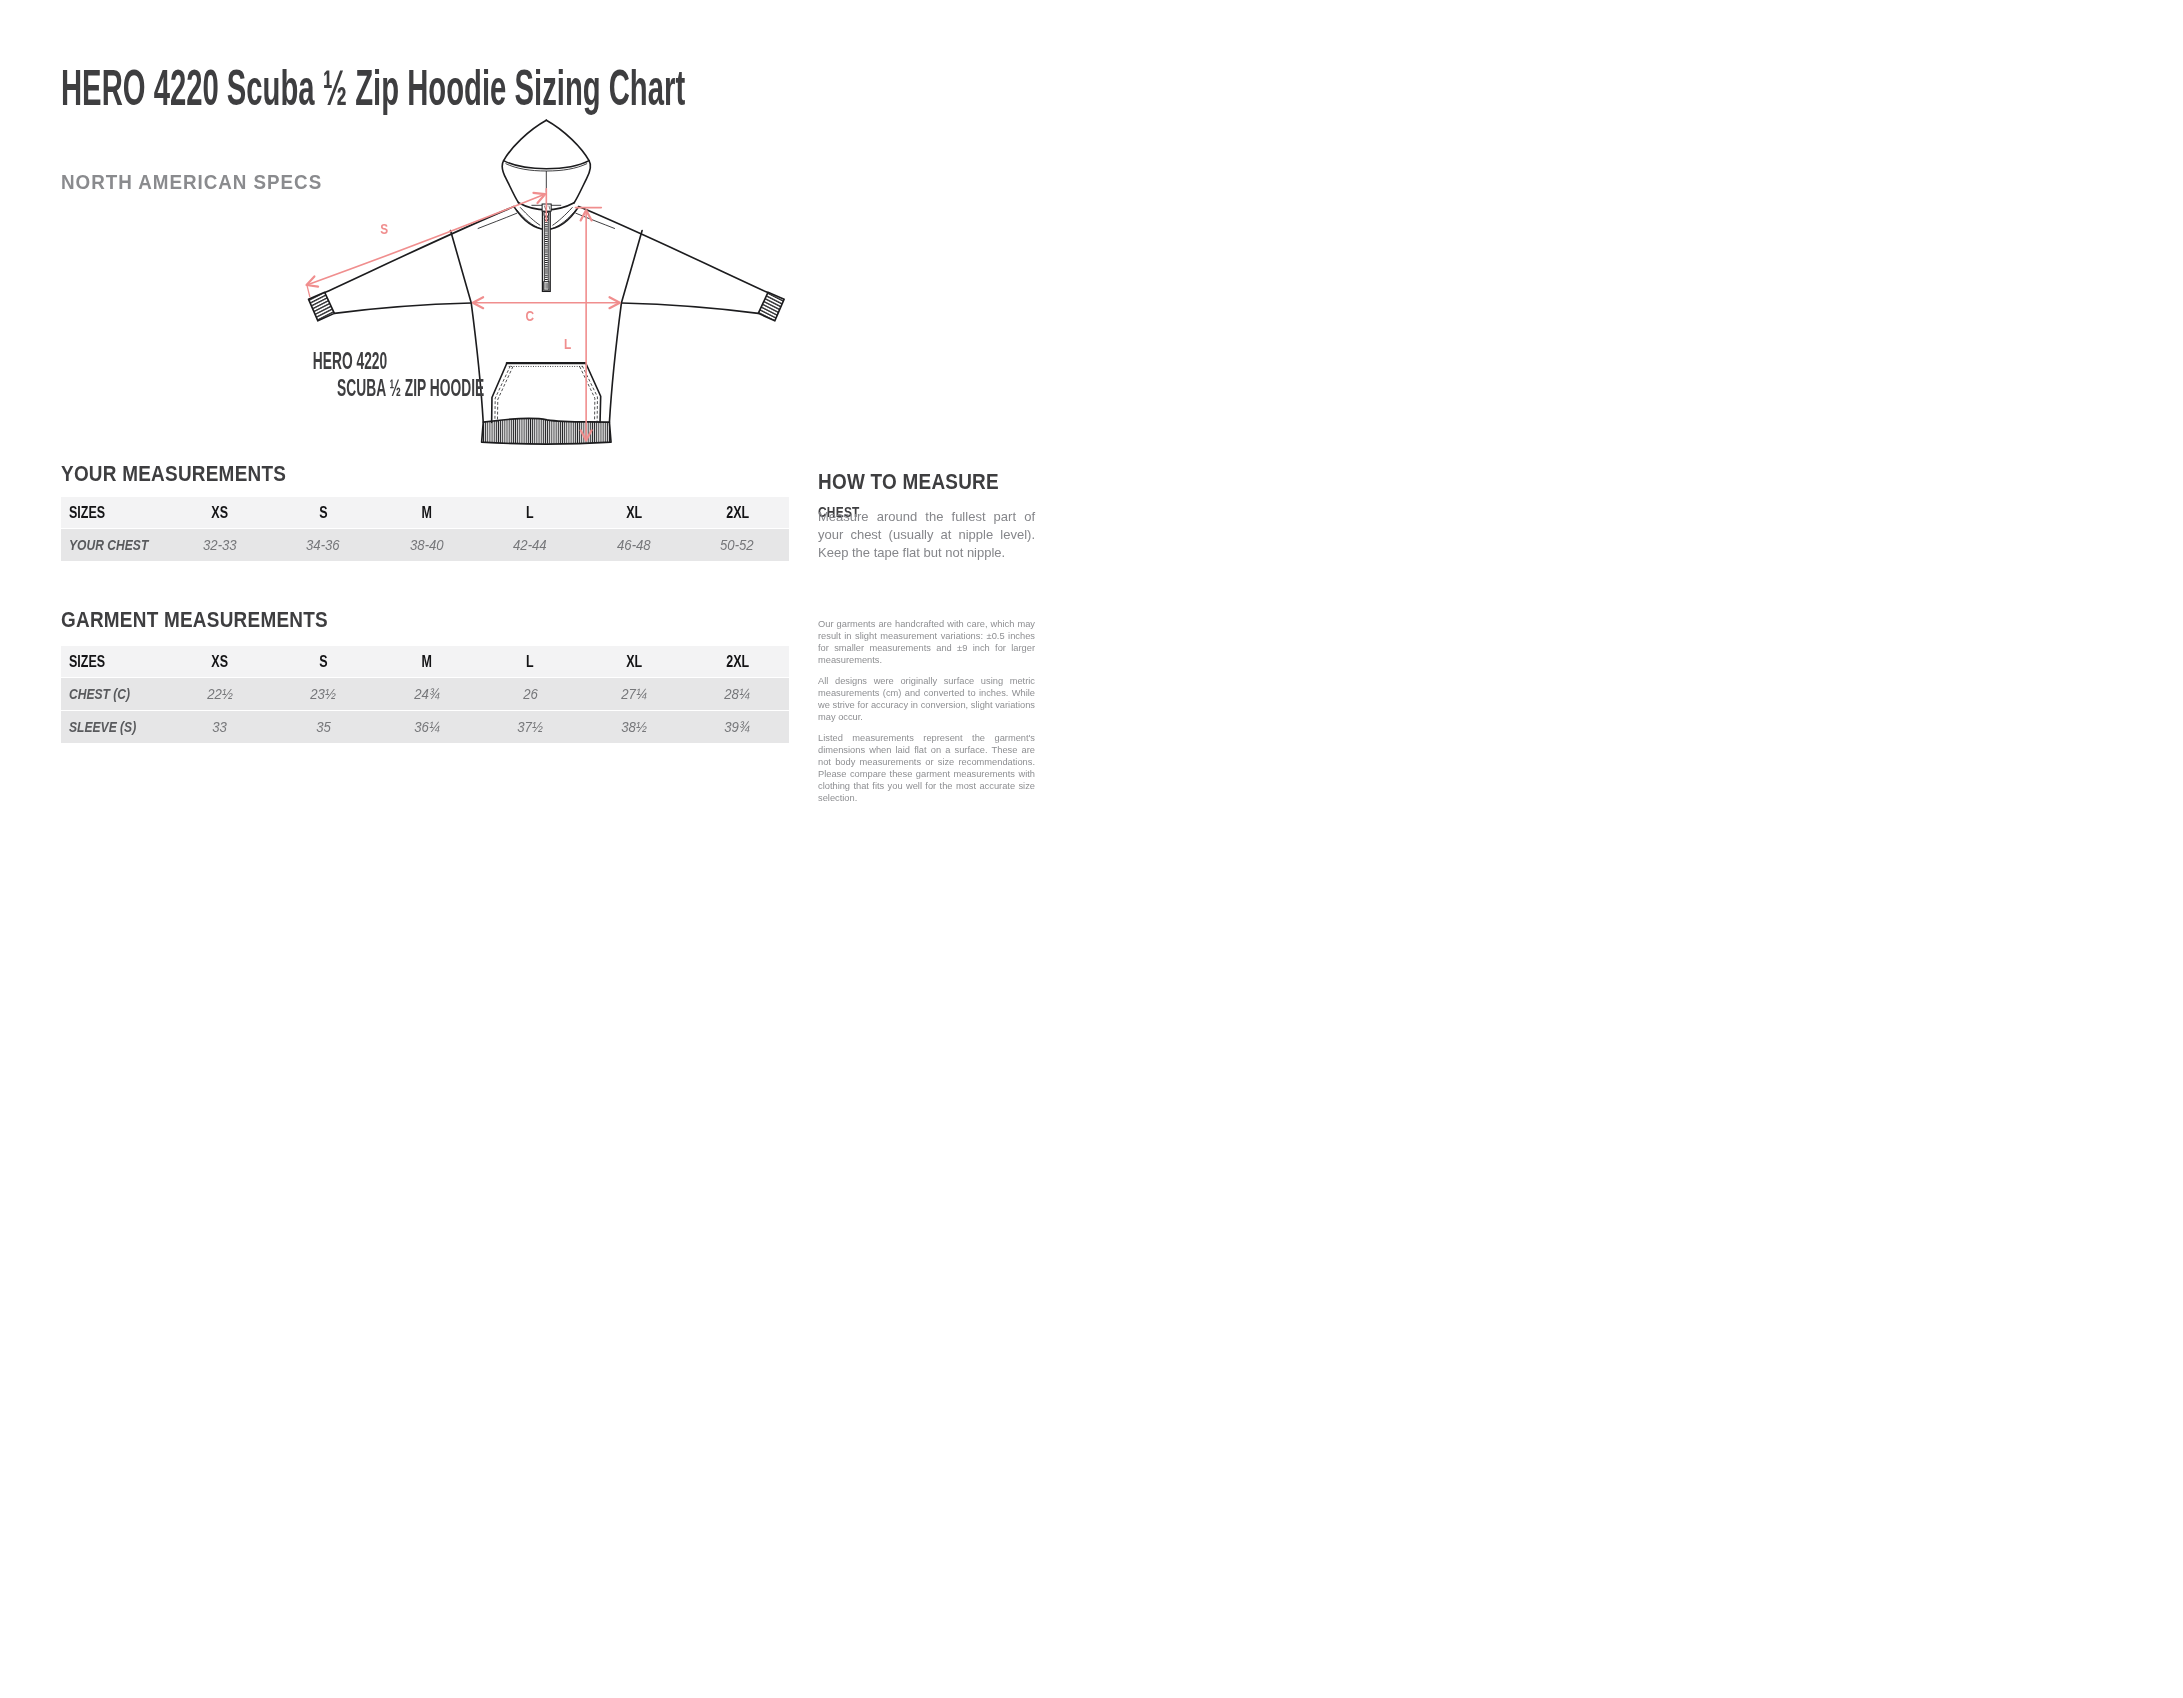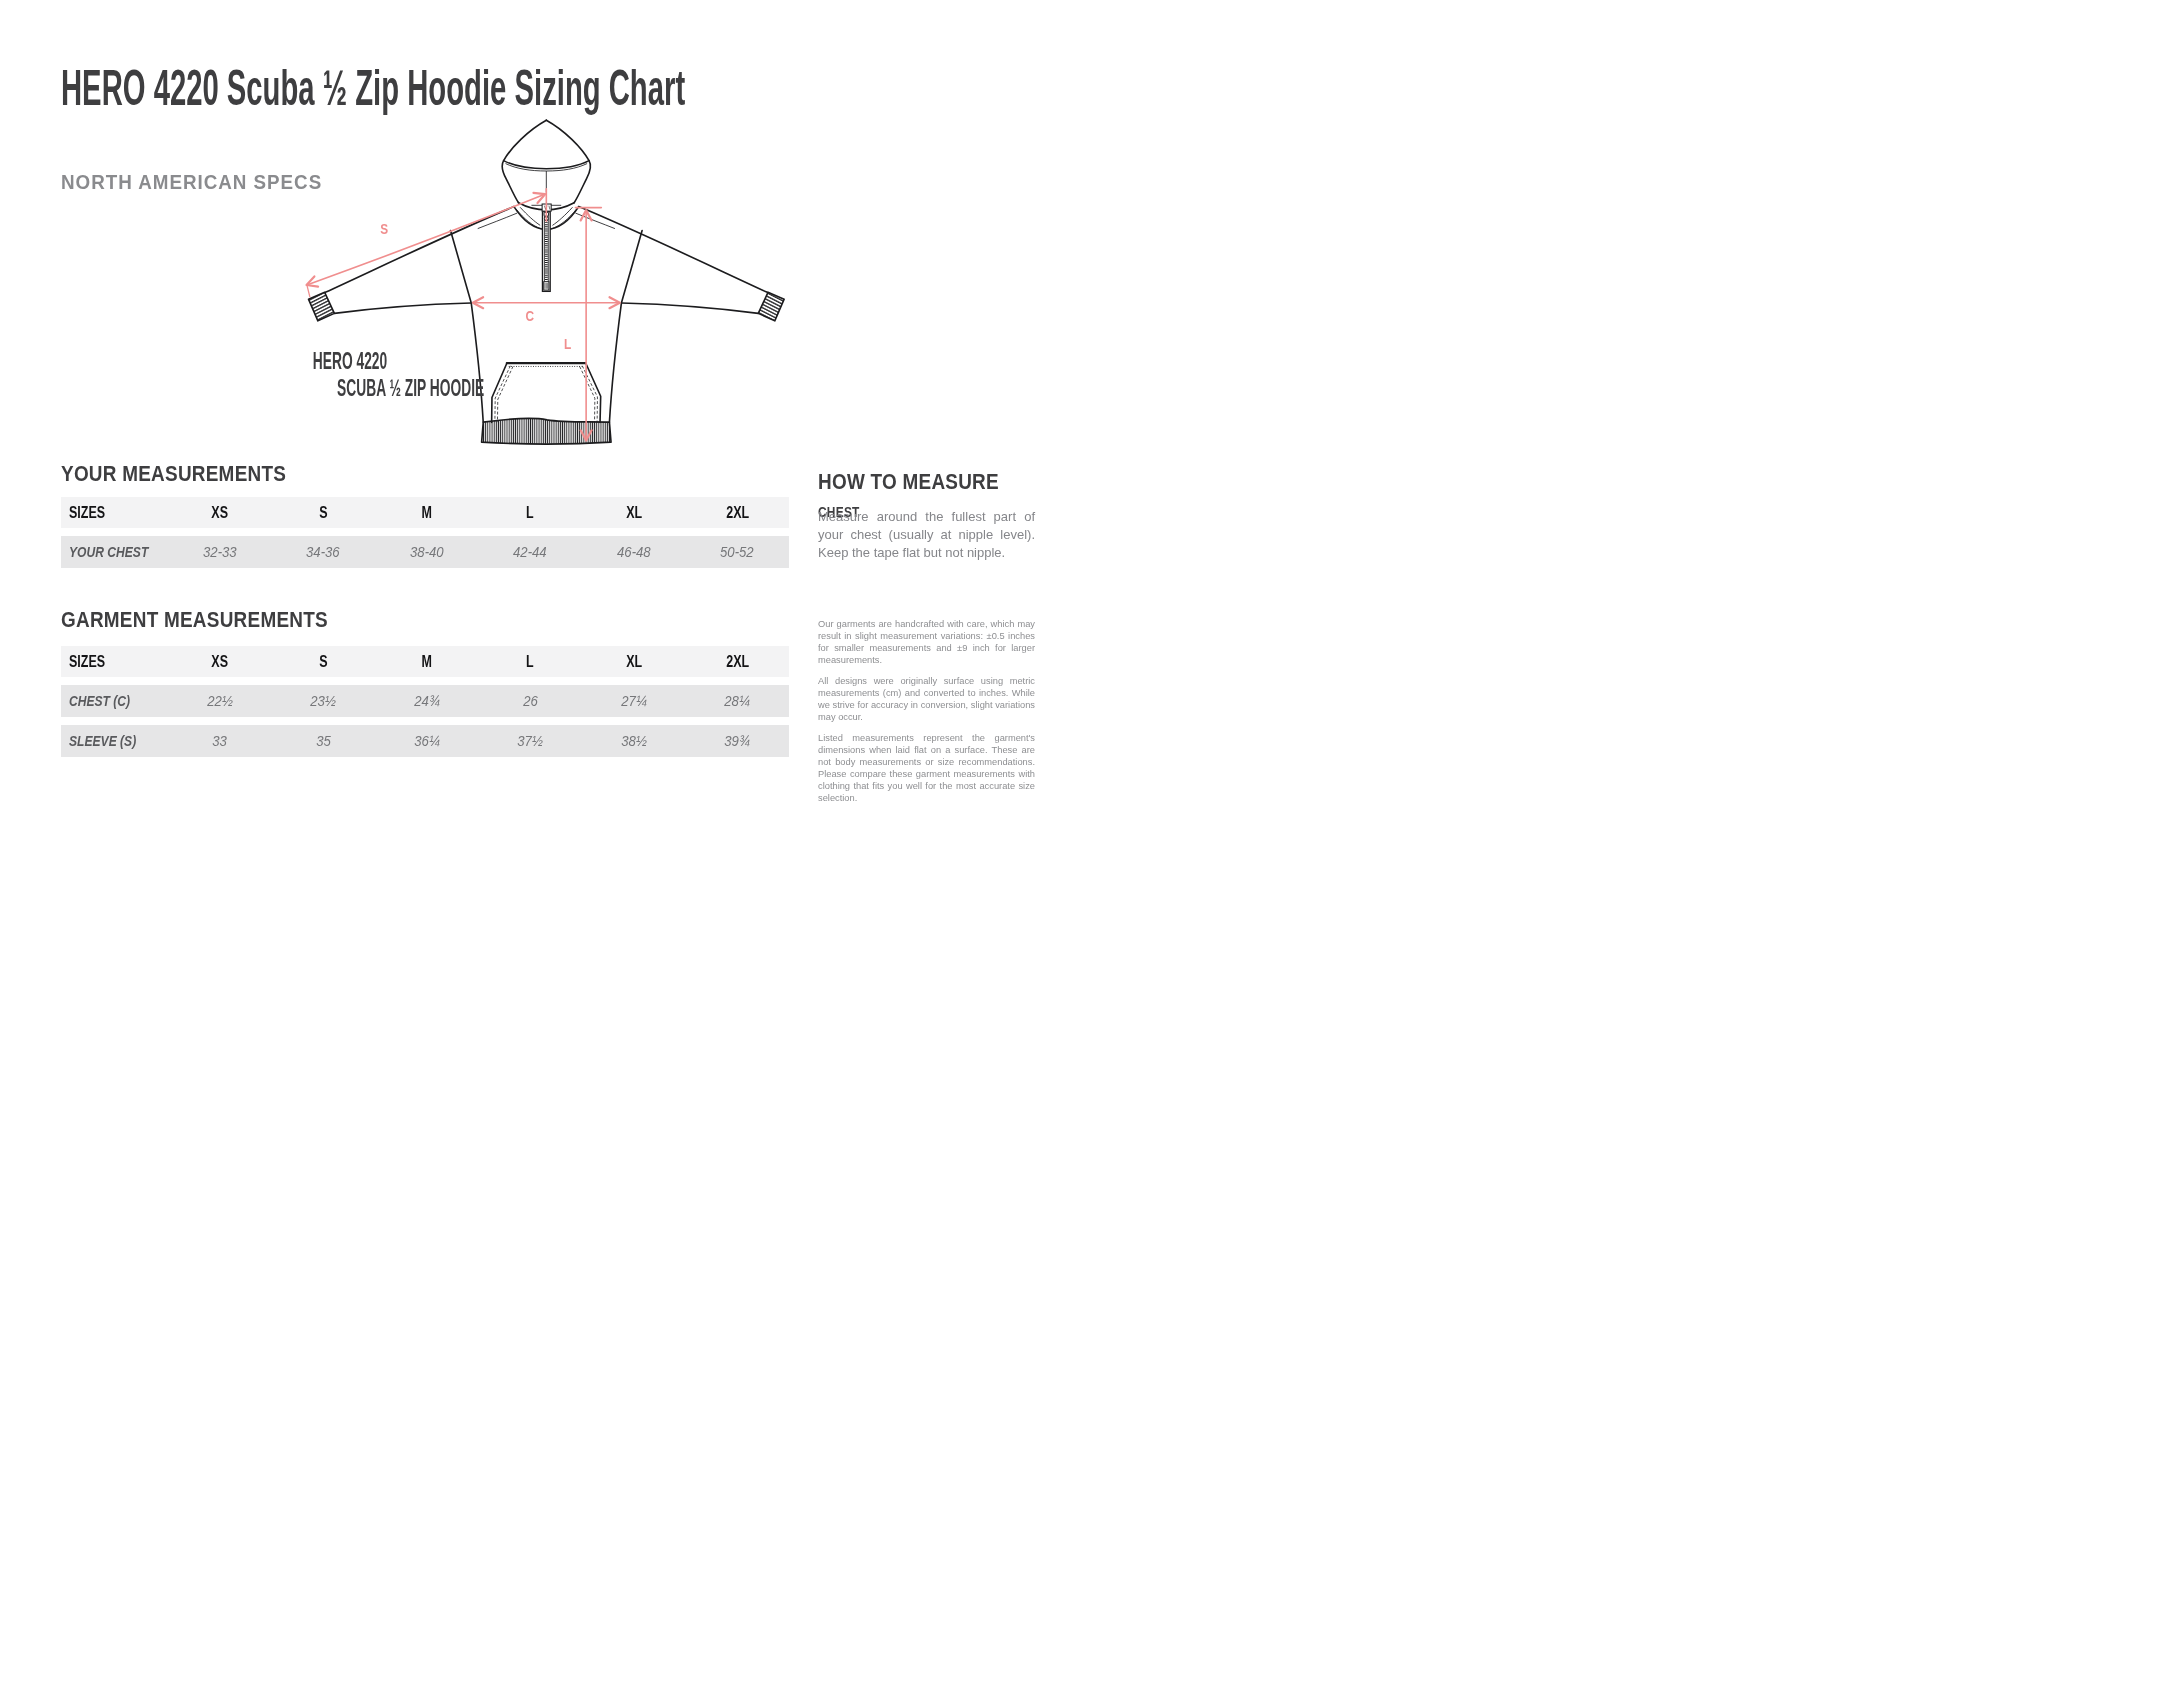--- a/index.html
+++ b/index.html
@@ -34,21 +34,21 @@
   .figure { left:288px; top:116px; width:505px; height:343px; }
   .figure svg { position:absolute; left:0; top:0; width:505px; height:343px; }
   .fig-label { left:0px; top:234px; width:176px; text-align:left; }
   .fig-label .line { display:block; height:26.5px; }
   .fig-label .sx {
     font-size:23px; font-weight:700; color:#3E3E40;
     transform:scaleX(0.6); transform-origin:50% 50%;
   }
 
   
-  .mtable { position:absolute; left:61px; width:728px; display:flex; flex-direction:column; gap:8px; }
+  .mtable { position:absolute; left:61px; width:728px; display:flex; flex-direction:column; gap:1px; }
   .mrow { display:grid; grid-template-columns:107px repeat(6,1fr); align-items:stretch; }
   .mrow.hdr  { height:31px; }
   .mrow.data { height:32px; }
   .mrow.bg-light { background:#F3F3F4; }
   .mrow.bg-dark  { background:#E6E6E7;font-style:italic; }
   .cell { display:flex; align-items:center; justify-content:center; }
   .cell.lbl { justify-content:flex-start; padding-left:8.4px; }
   .hcell-span {
     font-size:16px; font-weight:700; color:#141416;
     transform:scaleX(0.78); transform-origin:50% 50%;

